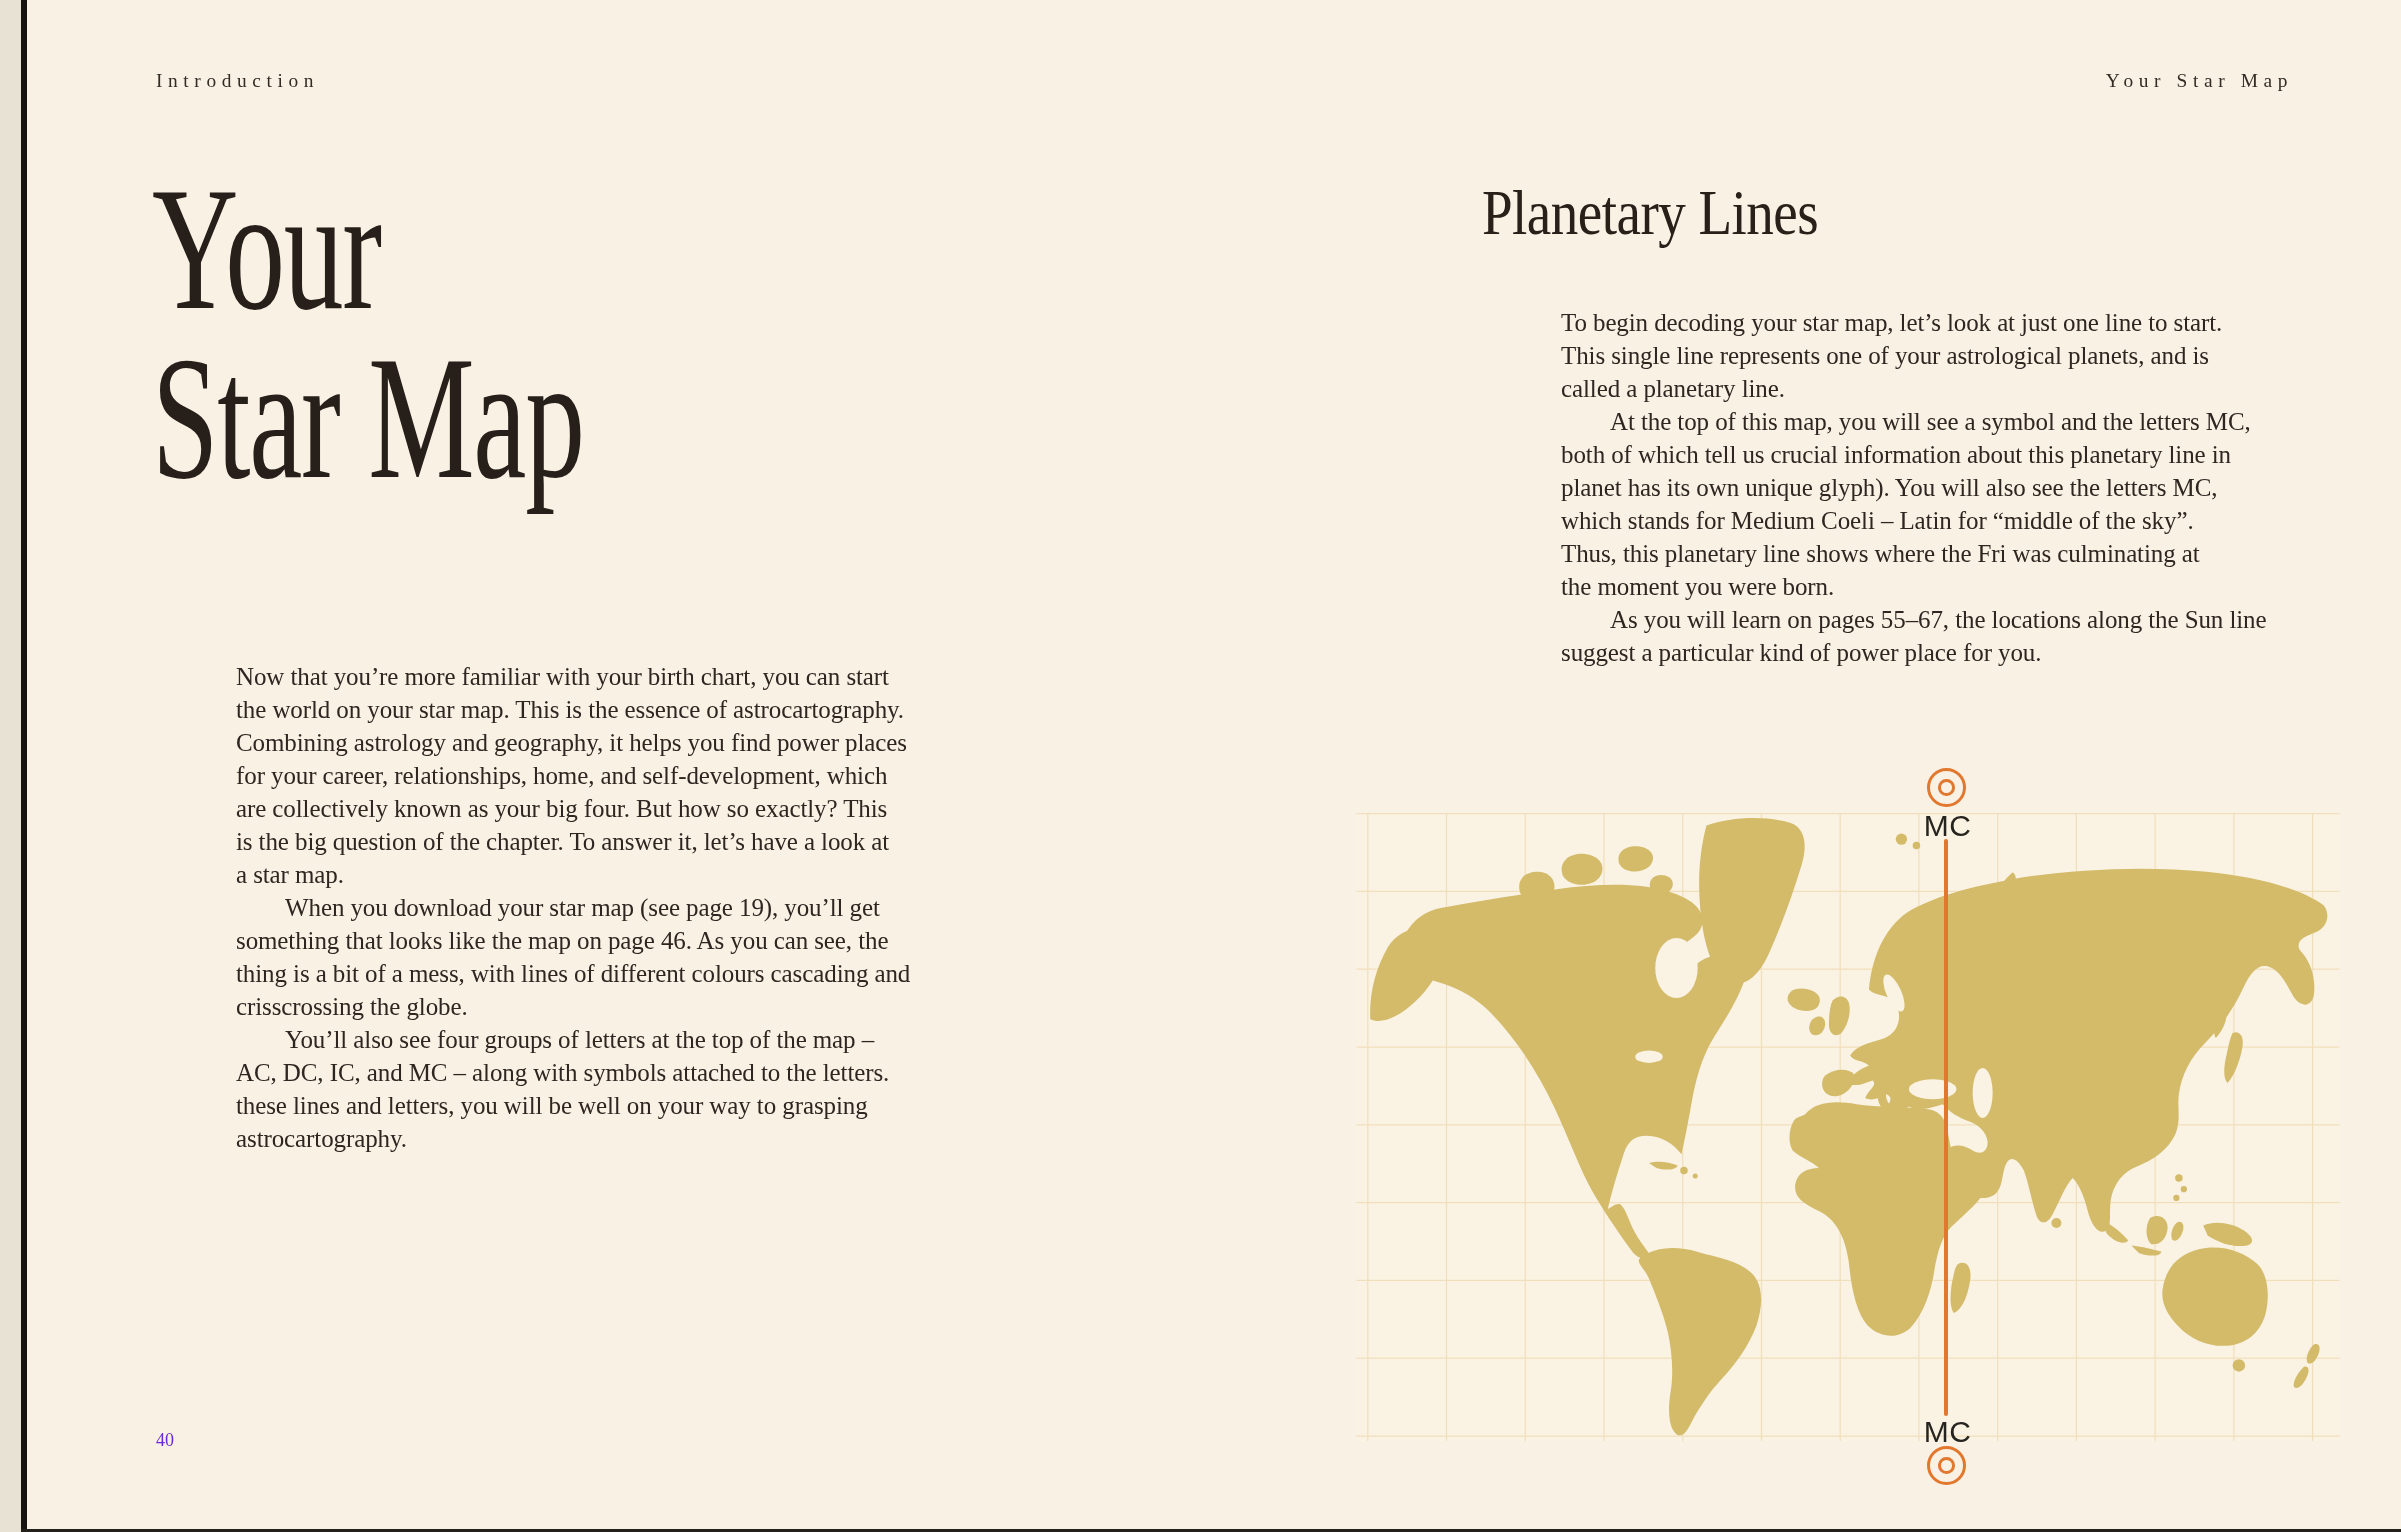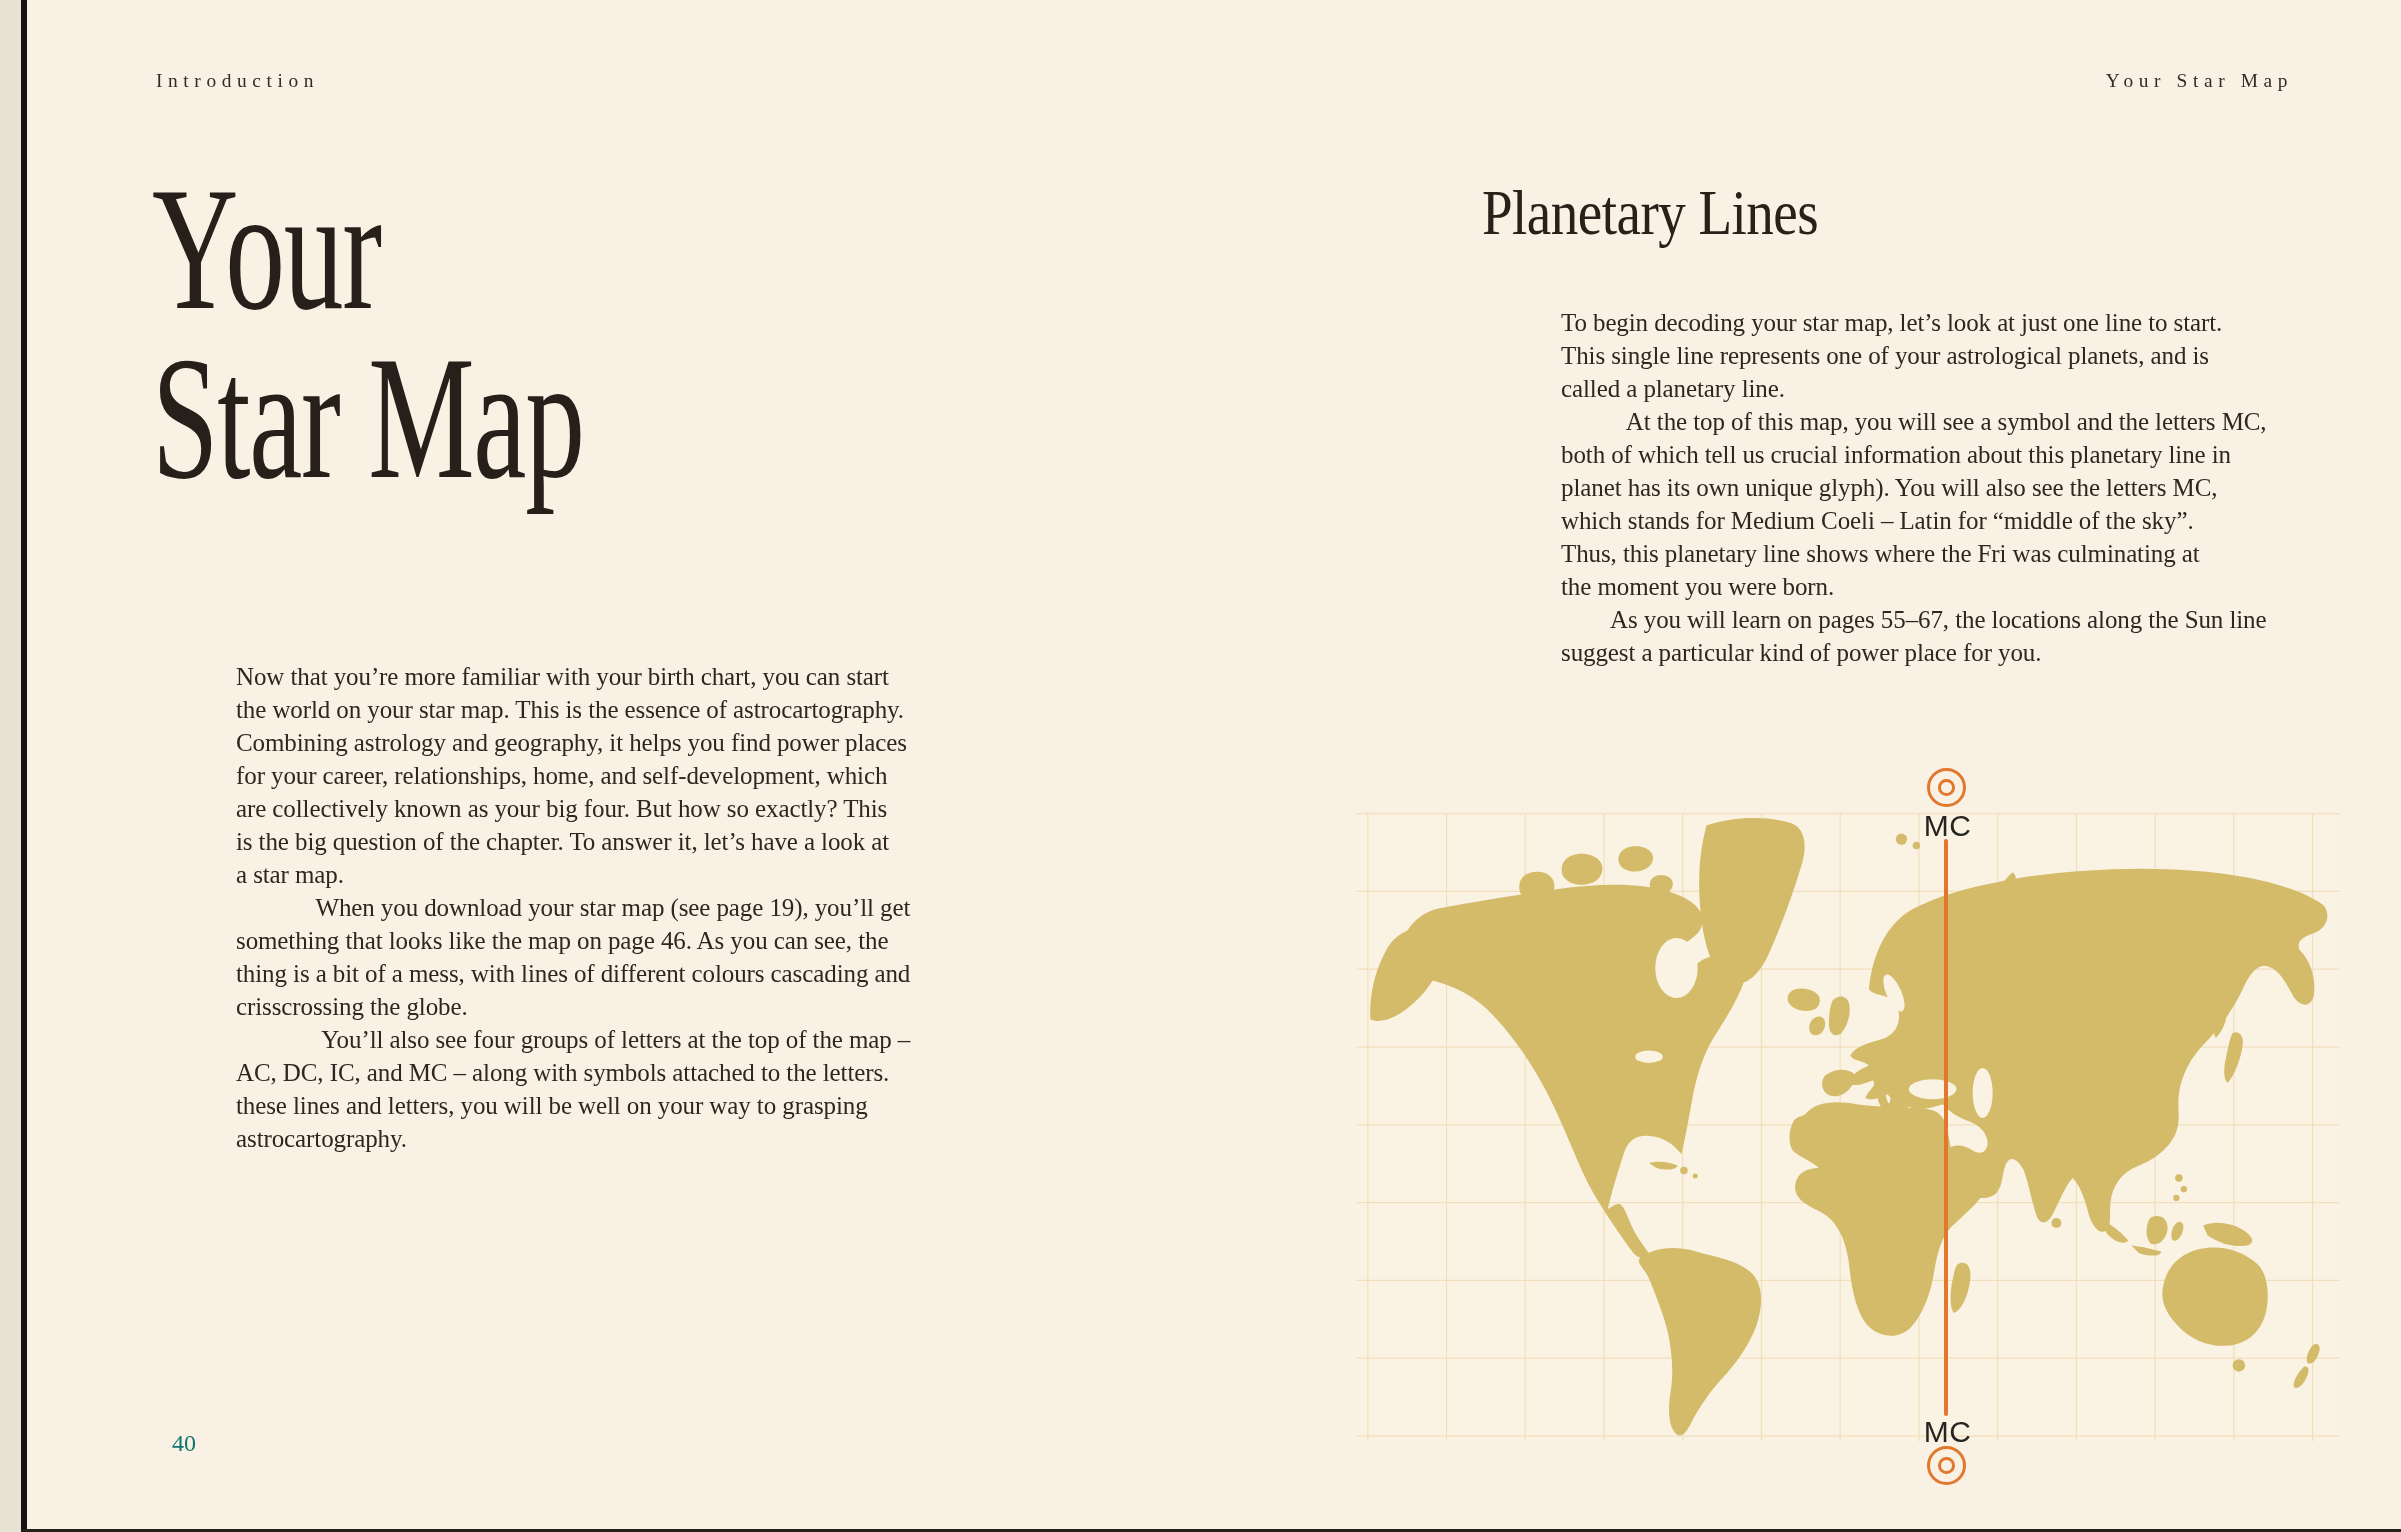--- a/index.html
+++ b/index.html
@@ -19,23 +19,23 @@
 
   .section-heading{position:absolute;left:1461px;top:176px;font-size:64px;
                    color:#282019;white-space:nowrap;letter-spacing:-0.6px;
                    transform:scaleX(0.86);transform-origin:left top;}
 
   .body-block{position:absolute;font-size:25px;line-height:33px;letter-spacing:-0.1px;
               color:#2e2620;white-space:nowrap;}
   .body-left{left:215px;top:660px;}
   .body-right{left:1540px;top:306px;}
   .para{margin:0;}
-  .para.indent > div:first-child{text-indent:49px;text-align:right;}
-
-  .page-number{position:absolute;left:151px;top:1430px;font-size:24px;color:#0f766e;}
+  .para.indent > div:first-child{text-indent:49px;}
+
+  .page-number{position:absolute;left:135px;top:1430px;font-size:18px;color:#6d28d9;}
 
   .map-panel{position:absolute;left:1335px;top:813px;width:984px;height:628px;}
   .map-panel svg{position:absolute;left:0;top:0;}
 
   .mc-line{position:absolute;left:1923px;top:839px;width:4.4px;height:577px;
            background:#e2772e;border-radius:1.9px;}
   .sun{position:absolute;width:33px;height:33px;border:3.8px solid #e2772e;border-radius:50%;
        display:flex;align-items:center;justify-content:center;box-sizing:content-box;}
   .sun-inner{width:10.6px;height:10.6px;border:3.1px solid #e2772e;border-radius:50%;}
   .sun-top{left:1906px;top:768px;}

